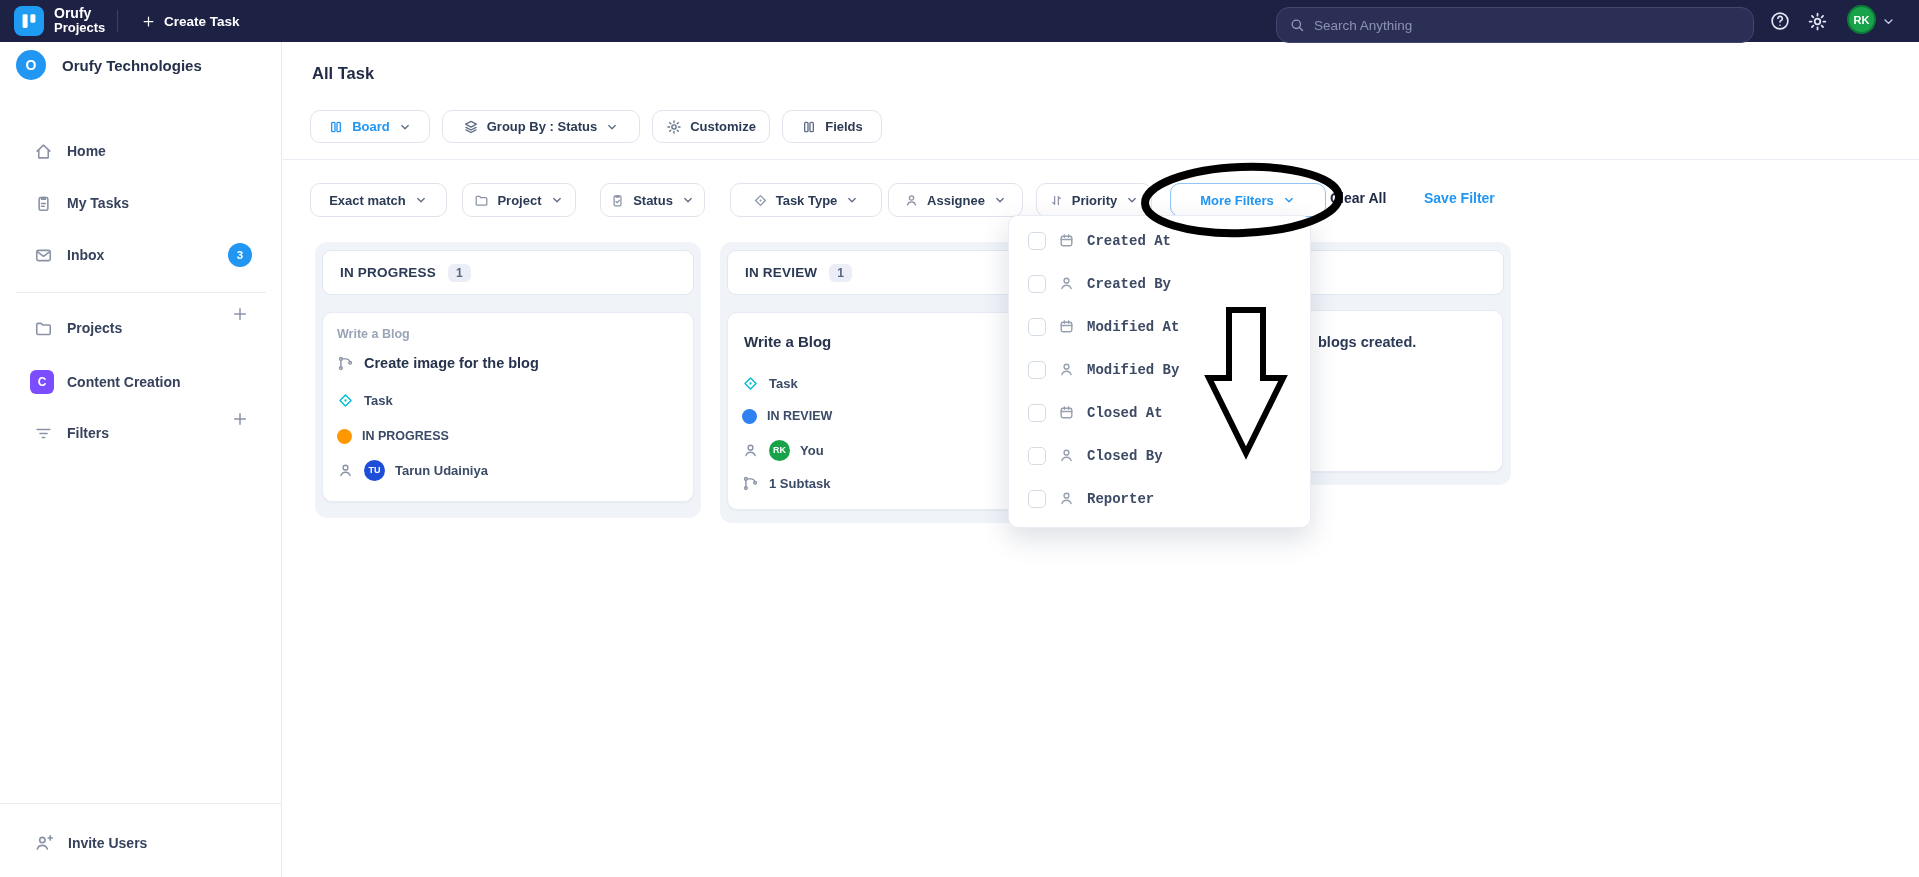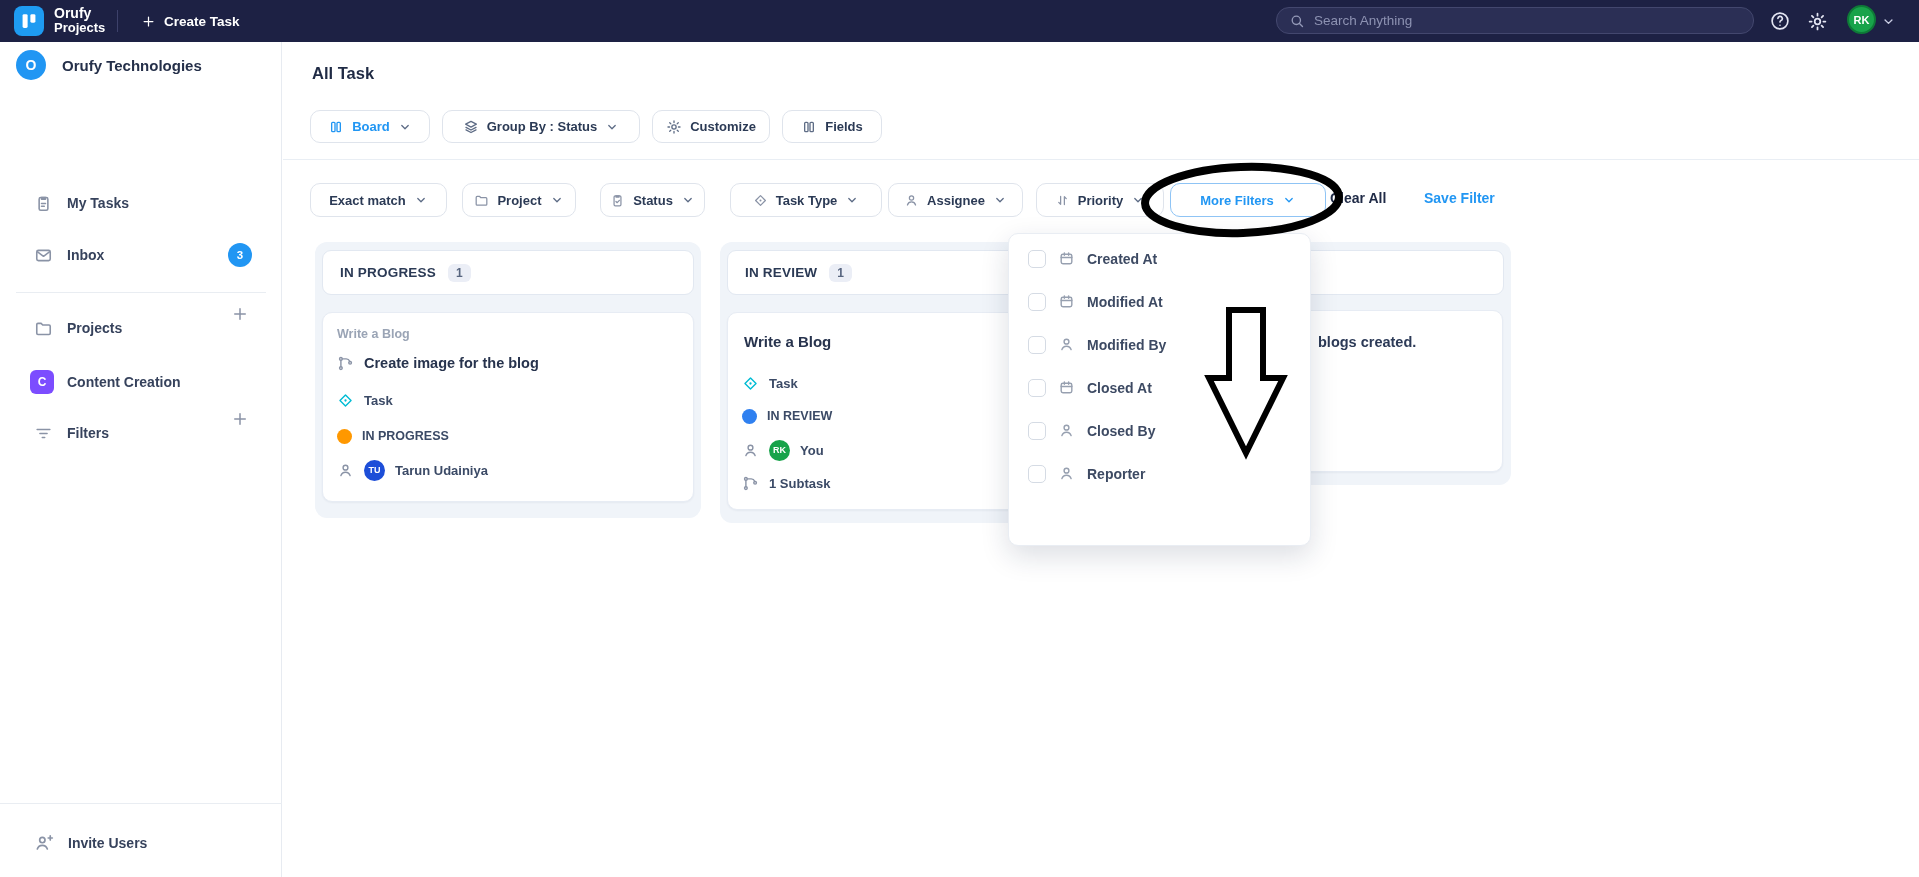--- a/index.html
+++ b/index.html
@@ -8,21 +8,21 @@
   .screen { position:relative; width:1919px; height:877px; overflow:hidden; background:#fff; }
 
   
   .topbar { position:absolute; left:0; top:0; width:1919px; height:42px; background:#1d2144; z-index:30; }
   .logo { position:absolute; left:14px; top:6px; width:30px; height:30px; border-radius:8px; background:#1e9bf2; color:#fff; display:flex; align-items:center; justify-content:center; }
   .brand { position:absolute; left:54px; top:5px; color:#fff; line-height:1.15; }
   .brand .t { font-size:14px; font-weight:700; }
   .brand .b { font-size:13px; font-weight:700; }
   .tb-sep { position:absolute; left:117px; top:10px; width:1px; height:22px; background:#3d416a; }
   .create-task { position:absolute; left:141px; top:0; height:42px; display:flex; align-items:center; gap:8px; color:#fff; font-size:13.5px; font-weight:700; cursor:pointer; }
-  .search { position:absolute; left:1276px; top:7px; width:478px; height:27px; background:#2b2f55; border:1px solid #43476e; border-radius:13px; display:flex; align-items:center; gap:9px; padding:0 12px; color:#9499b8; }
+  .search { position:absolute; left:1276px; top:7px; width:478px; height:36px; background:#2b2f55; border:1px solid #43476e; border-radius:13px; display:flex; align-items:center; gap:9px; padding:0 12px; color:#9499b8; }
   .search input { background:transparent; border:none; outline:none; color:#c9cde4; font-size:13.5px; width:100%; font-family:inherit; }
   .search input::placeholder { color:#8d92b2; }
   .tb-ic { position:absolute; color:#e4e6f3; display:flex; align-items:center; justify-content:center; }
   .avatar { border-radius:50%; display:flex; align-items:center; justify-content:center; color:#fff; font-weight:700; }
   .tb-avatar { position:absolute; left:1847px; top:5px; width:29px; height:29px; background:#18a34a; border:2px solid #0e7a37; font-size:11px; }
 
   
   .sidebar { position:absolute; left:0; top:42px; width:282px; height:835px; background:#fff; border-right:1px solid #e7ebf1; z-index:5; }
   .ws-avatar { position:absolute; left:16px; top:8px; width:30px; height:30px; background:#2196f3; font-size:14px; }
   .ws-name { position:absolute; left:62px; top:15px; font-size:15px; font-weight:700; color:#25304a; }
@@ -55,21 +55,21 @@
   .card { position:absolute; left:7px; width:372px; background:#fff; border:1px solid #e7ecf4; border-radius:10px; box-shadow:0 1px 2px rgba(20,35,70,.05); cursor:pointer; }
   .crow { position:absolute; left:14px; right:8px; height:20px; display:flex; align-items:center; gap:10px; white-space:nowrap; }
   .crow .cic { color:#8a93a6; display:flex; }
   .crow .ctext { font-size:13px; font-weight:600; color:#3b4a66; }
   .parent-label { position:absolute; left:14px; top:14px; font-size:12.5px; font-weight:700; color:#9aa4b5; }
   .card-title { font-size:14.5px; font-weight:700; color:#27334d; }
   .dot { width:15px; height:15px; border-radius:50%; flex:0 0 auto; }
   .mini-avatar { width:21px; height:21px; font-size:9px; flex:0 0 auto; }
 
   
-  .menu { position:absolute; left:1008px; top:233px; width:303px; height:313px; background:#fff; border:1px solid #e9edf3; border-radius:10px; box-shadow:0 10px 28px rgba(20,35,70,.15); padding-top:3px; z-index:20; }
+  .menu { position:absolute; left:1008px; top:215px; width:303px; height:313px; background:#fff; border:1px solid #e9edf3; border-radius:10px; box-shadow:0 10px 28px rgba(20,35,70,.15); padding-top:3px; z-index:20;font-family:Liberation Mono, monospace; }
   .mrow { height:43px; display:flex; align-items:center; gap:12px; padding-left:19px; cursor:pointer; }
   .mcheck { width:18px; height:18px; border:1.5px solid #d5dbe4; border-radius:5px; background:#fff; flex:0 0 auto; }
   .mrow .mic { color:#97a0b0; display:flex; }
   .mrow .mlabel { font-size:14px; font-weight:600; color:#3d4a63; }
 
   
   .annot { position:absolute; left:0; top:0; width:1919px; height:877px; z-index:50; pointer-events:none; }
 
   .ic { display:block; }
 </style>
@@ -250,20 +250,28 @@
         </svg>
     </div>
   </header>
 
   <aside class="sidebar">
     <div class="avatar ws-avatar">
       <span>O</span>
     </div>
     <div class="ws-name">Orufy Technologies</div>
 
+    <div class="side-row" style="top:95px;">
+      <span class="sic">
+          <svg class="ic" width="19" height="19">
+            <use href="#s-home"></use>
+          </svg>
+        </span>
+      <span>Home</span>
+    </div>
     <div class="side-row" style="top:147px;">
       <span class="sic">
           <svg class="ic" width="19" height="19">
             <use href="#s-tasks"></use>
           </svg>
         </span>
       <span>My Tasks</span>
     </div>
     <div class="side-row" style="top:199px;">
       <span class="sic">
@@ -425,21 +433,21 @@
           <use href="#s-user"></use>
         </svg>
       </span>
     <span>Assignee</span>
     <span class="chev">
         <svg class="ic" width="14" height="14">
           <use href="#s-chevron"></use>
         </svg>
       </span>
   </div>
-  <div class="fpill" style="left:1036px; width:128px;">
+  <div class="fpill" style="left:1036px; width:116px;">
     <span class="pic">
         <svg class="ic" width="15" height="15">
           <use href="#s-sort"></use>
         </svg>
       </span>
     <span>Priority</span>
     <span class="chev">
         <svg class="ic" width="14" height="14">
           <use href="#s-chevron"></use>
         </svg>
@@ -556,20 +564,29 @@
           <svg class="ic" width="17" height="17">
             <use href="#s-calendar"></use>
           </svg>
         </span>
       <span class="mlabel">Created At</span>
     </div>
     <div class="mrow">
       <span class="mcheck"></span>
       <span class="mic">
           <svg class="ic" width="17" height="17">
+            <use href="#s-user"></use>
+          </svg>
+        </span>
+      <span class="mlabel">Created By</span>
+    </div>
+    <div class="mrow">
+      <span class="mcheck"></span>
+      <span class="mic">
+          <svg class="ic" width="17" height="17">
             <use href="#s-calendar"></use>
           </svg>
         </span>
       <span class="mlabel">Modified At</span>
     </div>
     <div class="mrow">
       <span class="mcheck"></span>
       <span class="mic">
           <svg class="ic" width="17" height="17">
             <use href="#s-user"></use>

